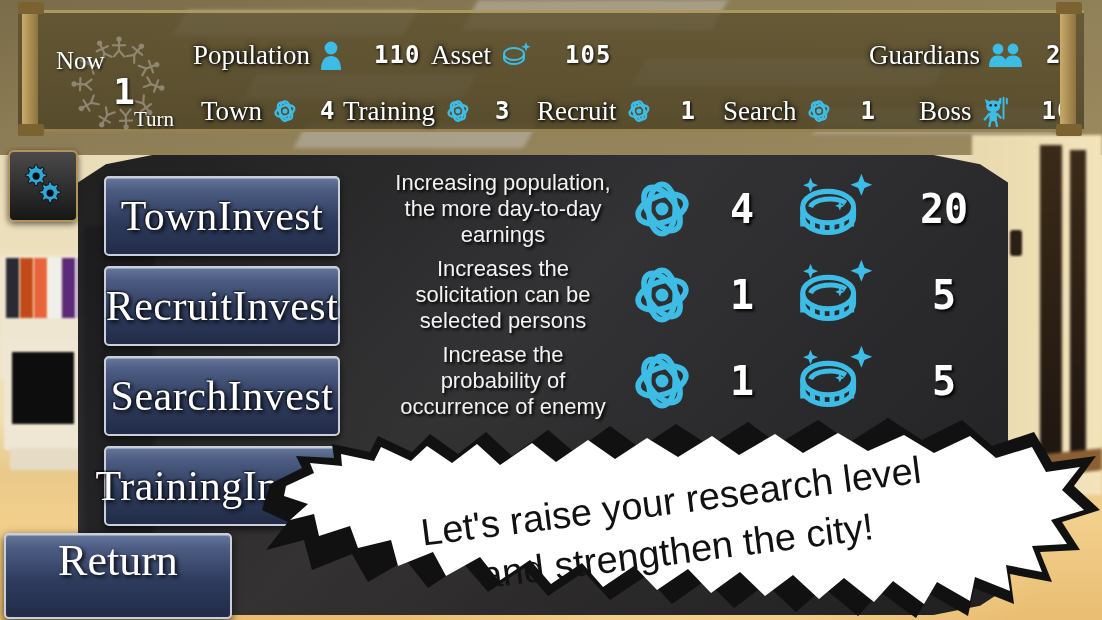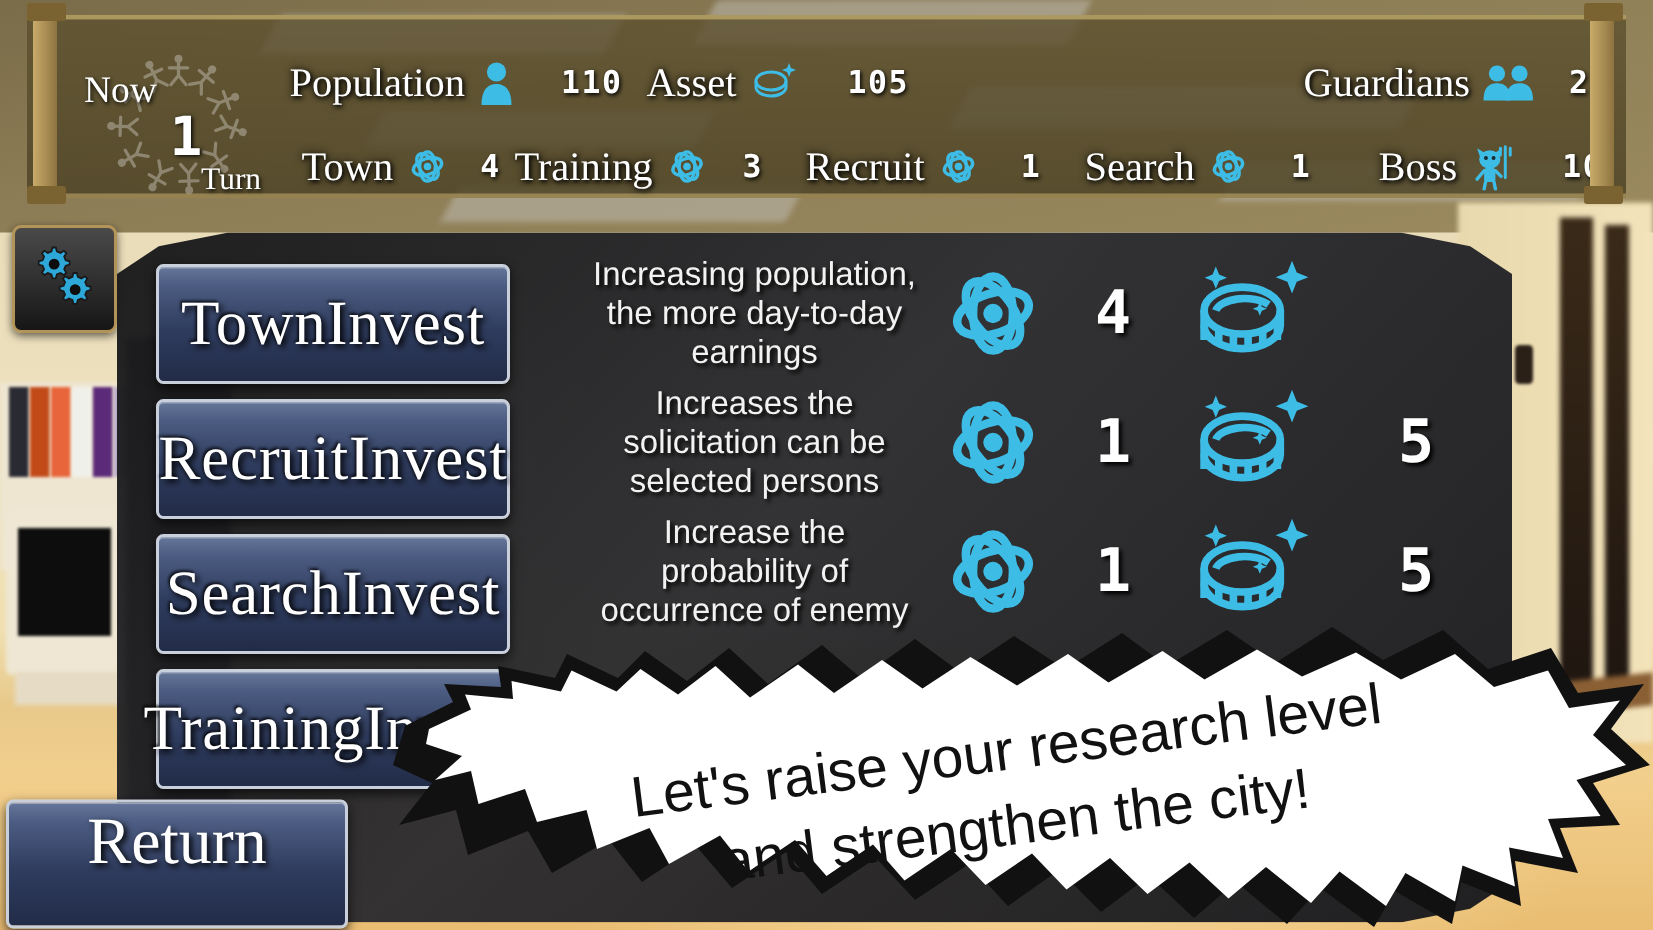--- a/index.html
+++ b/index.html
@@ -118,21 +118,21 @@
   .stat-row.r1 { top:4px; }
   .stat-row.r2 { top:60px; }
   .stat {
     position:absolute; display:flex; align-items:center; gap:8px; height:48px;
   }
   .stat-label {
     font-size:27px; color:#ffffff; font-family:"Liberation Serif", serif;
     text-shadow: 1px 1px 3px #000, 0 0 6px #000; white-space:nowrap;
   }
   .stat-val {
-    font-size:21px; color:#ffffff; letter-spacing:1px;
+    font-size:24px; color:#ffffff; letter-spacing:1px;
     text-shadow: 1px 1px 3px #000; min-width:44px;
   }
   .stat-val.cyan { color:#3dbde6; }
   .seg { font-family:"DejaVu Sans Mono", monospace; font-weight:bold; }
   .ico { display:inline-block; line-height:0; }
 
   
   .gear-btn {
     position:absolute; left:8px; top:150px; width:70px; height:72px;
     background: linear-gradient(to bottom, #4a4a4a, #161616);
@@ -519,20 +519,21 @@
             <ellipse cx="19" cy="18" rx="13" ry="8"></ellipse>
             <path d="M6 18 v5 a13 8 0 0 0 26 0 v-5"></path>
             <path d="M10 18 a10 5 0 0 1 18 -2"></path>
             <path d="M6 23 v5 M11 25 v5 M16 26 v5 M21 26 v5 M26 25 v5 M31 23 v5"></path>
           </g>
           <path d="M36 1 l1.6 4 l4 1.6 l-4 1.6 l-1.6 4 l-1.6 -4 l-4 -1.6 l4 -1.6 Z" fill="#3dbde6"></path>
           <path d="M10 3 l1.1 2.7 l2.7 1.1 l-2.7 1.1 l-1.1 2.7 l-1.1 -2.7 l-2.7 -1.1 l2.7 -1.1 Z" fill="#3dbde6"></path>
           <path d="M25 15 l.7 1.7 l1.7 .7 l-1.7 .7 l-.7 1.7 l-.7 -1.7 l-1.7 -.7 l1.7 -.7 Z" fill="#3dbde6"></path>
         </svg>
       </div>
+      <div class="rcost seg">20</div>
     </div>
 
     <div class="rrow">
       <div class="rdesc">Increases the solicitation can be selected persons</div>
       <div class="ratom">
         <svg width="76" height="76" viewBox="0 0 40 40">
             <g fill="none" stroke="#3dbde6" stroke-width="3">
               <ellipse cx="20" cy="20" rx="7" ry="13"></ellipse>
               <ellipse cx="20" cy="20" rx="7" ry="13" transform="rotate(72 20 20)"></ellipse>
               <ellipse cx="20" cy="20" rx="7" ry="13" transform="rotate(144 20 20)"></ellipse>

